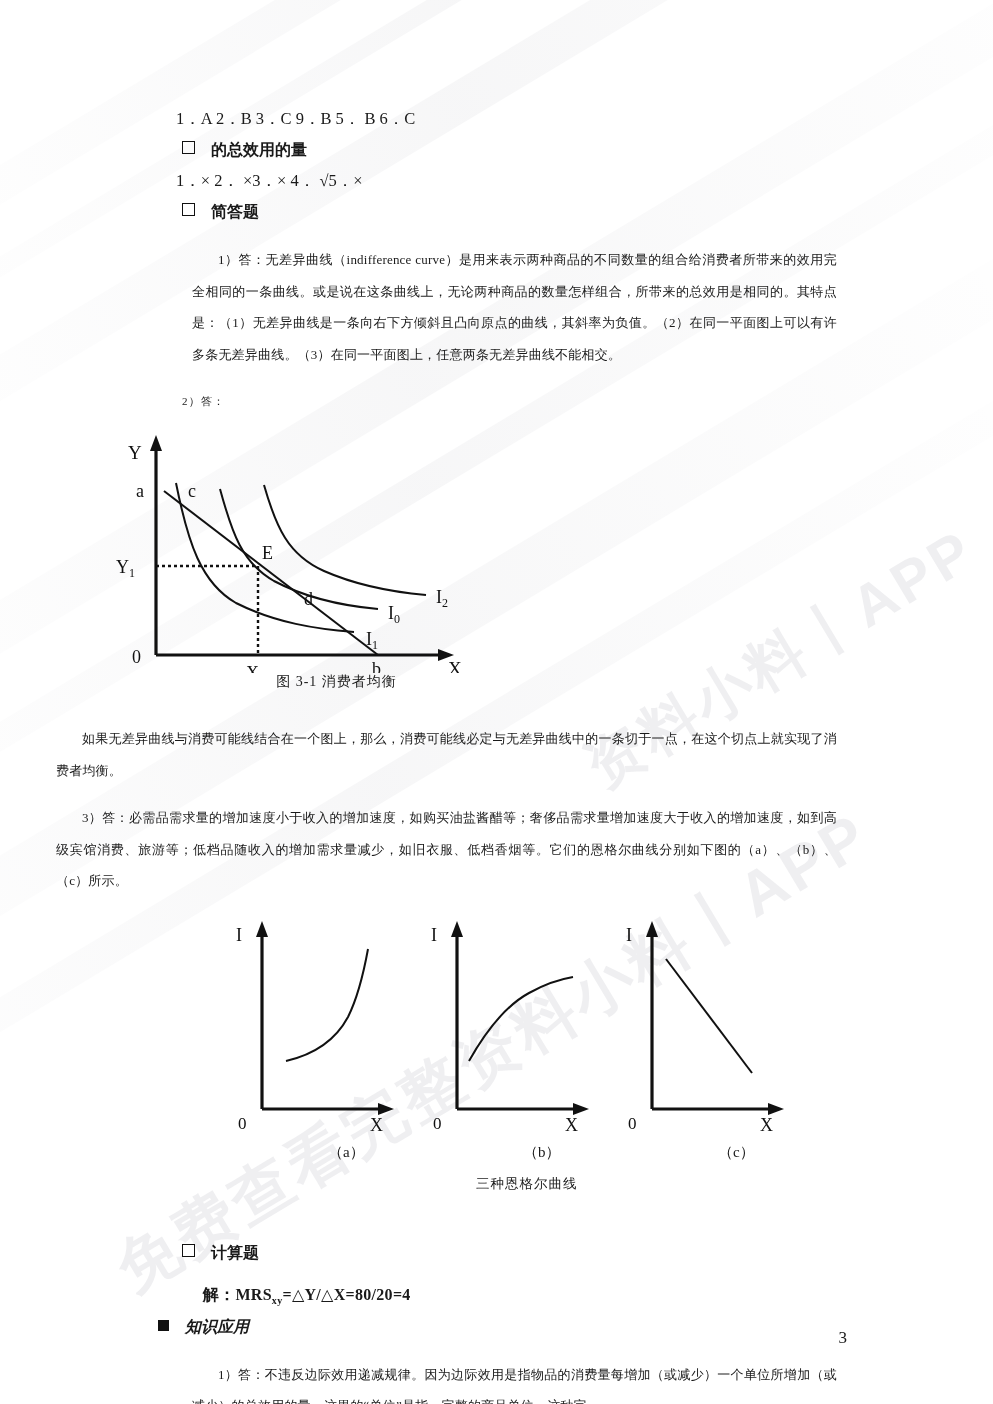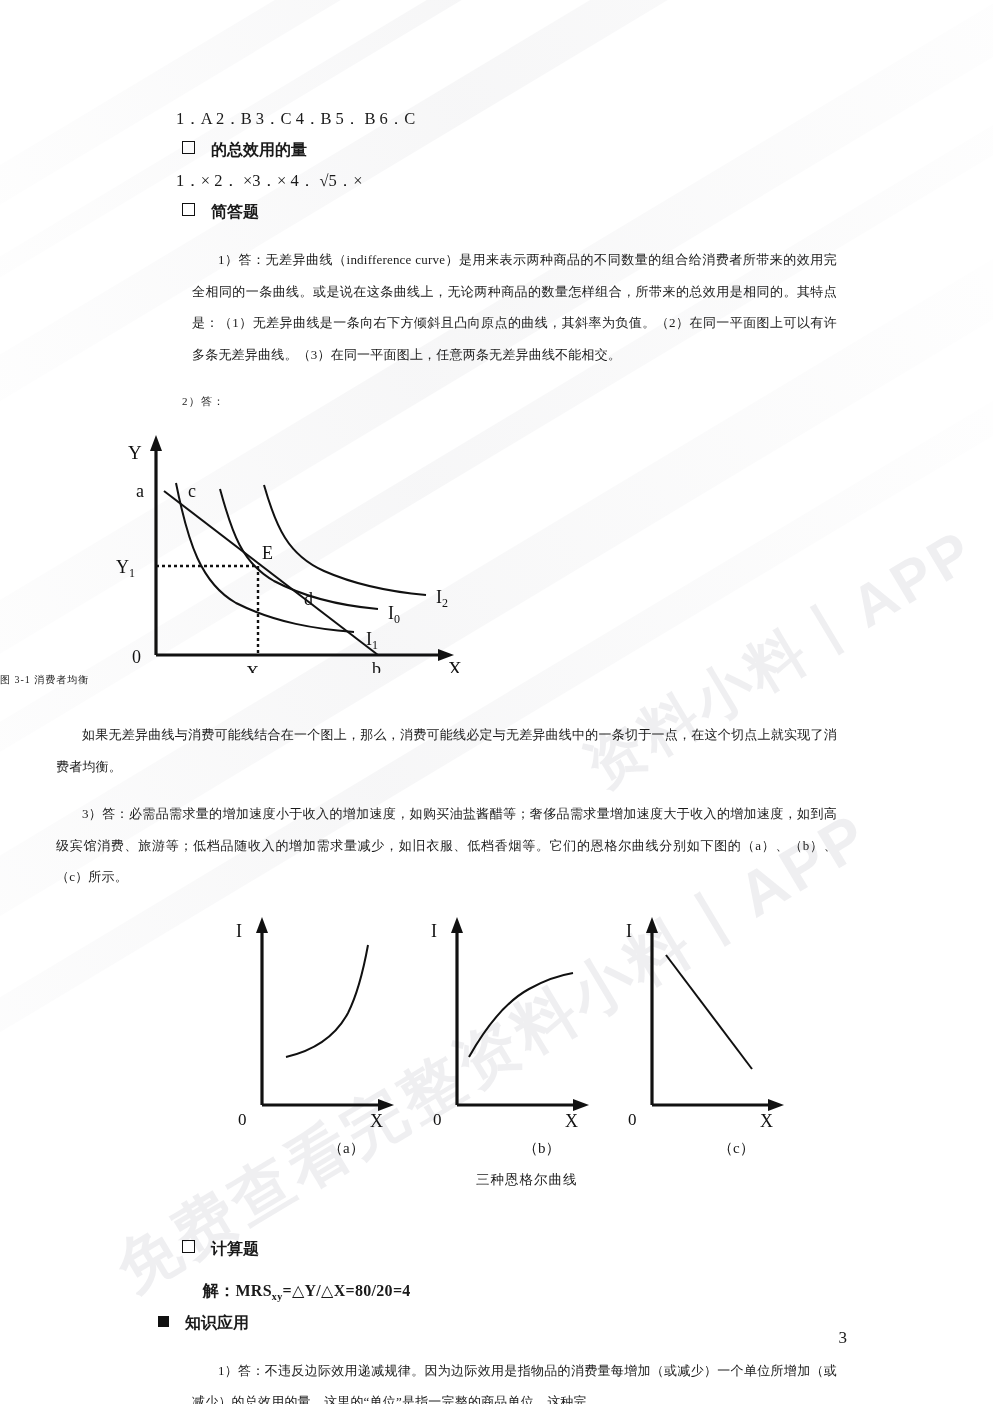--- a/index.html
+++ b/index.html
@@ -72,21 +72,21 @@
   .sec-head .box-hollow,
   .sec-head .box-solid {
     display: inline-block;
     width: 11px;
     height: 11px;
     margin-right: 16px;
     vertical-align: 1px;
   }
   .sec-head .box-hollow { border: 1.6px solid #111; }
   .sec-head .box-solid  { background: #111; }
-  .sec-head.flush { margin-left: -18px; }
+  .sec-head.flush { margin-left: -18px; font-style: italic; }
 
   .para {
     font-size: 13px;
     line-height: 31.5px;
     text-align: justify;
     margin: 16px;
     text-indent: 2em;
     letter-spacing: 0.2px;
   }
 
@@ -104,21 +104,22 @@
   .fig1-wrap {
     position: relative;
     z-index: 2;
     height: 250px;
     margin-top: 6px;
   }
   .fig1-wrap svg { position: absolute; left: 36px; top: 0; }
   .fig-caption {
     position: relative;
     z-index: 2;
-    font-size: 10px;
+    text-align: center;
+    font-size: 14px;
     letter-spacing: 1px;
     margin: 0;
     padding-right: 320px;
   }
 
   
   .engel-row {
     position: relative;
     z-index: 2;
     height: 230px;
@@ -175,21 +176,21 @@
     <div class="wm-stripe" style="left:-160px; top:700px; width:1500px; height:46px; transform:rotate(-31deg);"></div>
     <div class="wm-stripe" style="left:-160px; top:820px; width:1500px; height:26px; transform:rotate(-31deg);"></div>
     <div class="wm-stripe" style="left:-200px; top:980px; width:1500px; height:52px; transform:rotate(-31deg);"></div>
     <div class="wm-stripe" style="left:-200px; top:1120px; width:1500px; height:30px; transform:rotate(-31deg);"></div>
     <div class="wm-text wm-a">免费查看完整资料小料丨APP</div>
     <div class="wm-text wm-b">资料小料丨APP</div>
   </div>
 
   <div class="content">
 
-    <p class="line">1．A 2．B 3．C 4．B  5． B 6．C</p>
+    <p class="line">1．A 2．B 3．C 9．B  5． B 6．C</p>
 
     <p class="sec-head">
       <span class="box-hollow"></span><span>的总效用的量</span>
     </p>
     <p class="line">1．×  2． ×3．×  4．  √5．×</p>
 
     <p class="sec-head">
       <span class="box-hollow"></span><span>简答题</span>
     </p>
 

